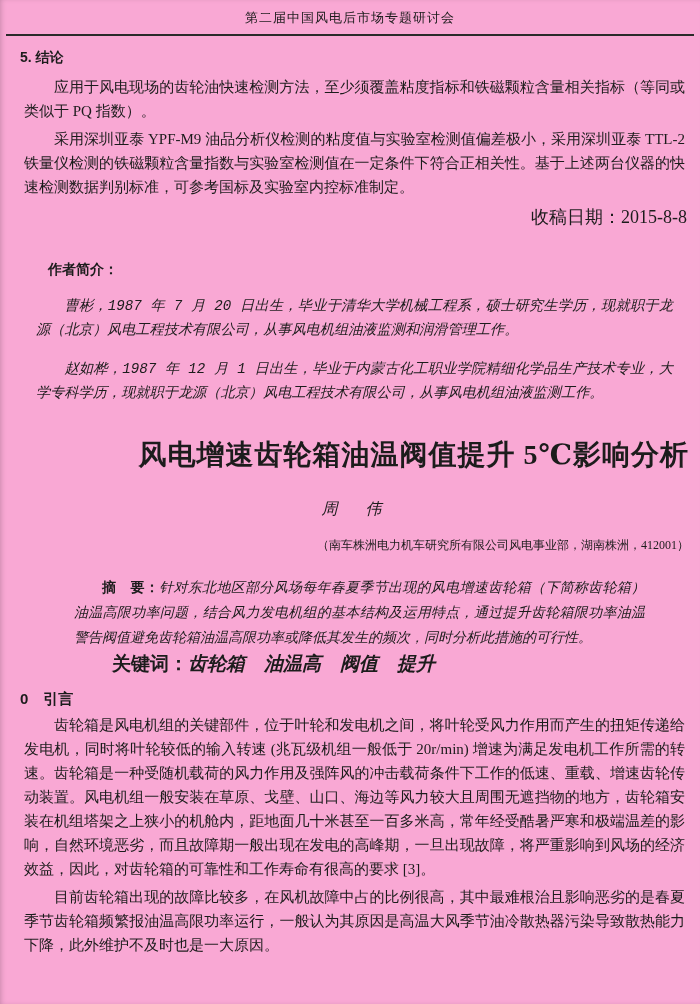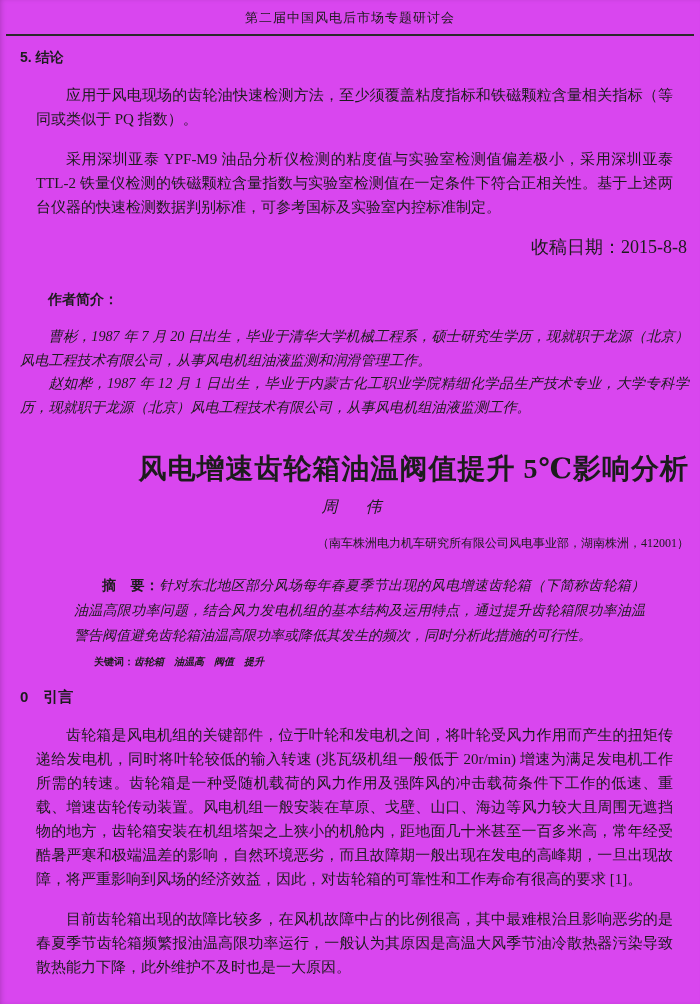--- a/index.html
+++ b/index.html
@@ -1,20 +1,20 @@
 <!DOCTYPE html>
 <html><head>
 <meta charset="utf-8">
 <style>
   html,body{margin:0;padding:0;background:#e8e8e8;}
   .page{
     position:relative;
     width:700px;height:1004px;
     margin:0 auto;
-    background:#d946ef;
+    background:#f9a8d4;
     color:#1c1c1c;
     font-family:"Liberation Serif","DejaVu Serif",serif;
     overflow:hidden;
     box-shadow:inset 3px 0 6px -3px rgba(0,0,0,.25);
   }
   .running-head{
     padding-top:9px;
     text-align:center;
     font-size:13px;
     letter-spacing:1px;
@@ -26,21 +26,21 @@
     margin:7px 6px 0 6px;
   }
   .content{padding:0 11px 0 20px;}
   .sec-heading{
     font-family:"Liberation Sans","DejaVu Sans",sans-serif;
     font-weight:bold;
     font-size:14px;
     margin:13px 0 8px 0;
   }
   .body-p{
-    margin:16px;
+    margin:4px;
     font-size:15px;
     line-height:24px;
     text-align:justify;
     text-indent:2em;
   }
   .received{
     margin:6px 0 0 0;
     font-size:18px;
     line-height:24px;
     text-align:right;
@@ -48,37 +48,38 @@
   }
   .authors-block{margin-top:32px;}
   .authors-heading{
     font-family:"Liberation Sans","DejaVu Sans",sans-serif;
     font-weight:bold;
     font-size:14px;
     margin:0 0 16px 0;
     padding-left:2em;
   }
   .bio-p{
-    margin:0;
+    margin:16px;
     font-size:14.2px;
     font-style:italic;
     line-height:23.5px;
     text-align:justify;
     text-indent:2em;
+    font-family:Liberation Mono, monospace;
   }
   .paper-title{
     margin:34px 0 0 0;
     text-align:right;
     font-size:28px;
     font-weight:bold;
     letter-spacing:1px;
     line-height:32px;
   }
   .paper-author{
-    margin-top:12px;
+    margin-top:28px;
     text-align:center;
     font-size:16px;
     font-style:italic;
     letter-spacing:6px;
   }
   .paper-affiliation{
     margin-top:17px;
     text-align:right;
     font-size:12px;
   }
@@ -90,21 +91,21 @@
     text-indent:2em;
   }
   .abstract-p .label{
     font-family:"Liberation Sans","DejaVu Sans",sans-serif;
     font-weight:bold;
     font-style:normal;
   }
   .abstract-p .kai{font-style:italic;}
   .keywords-p{
     margin:1px 44px 0 54px;
-    font-size:10px;
+    font-size:19px;
     line-height:25px;
     text-indent:2em;
   }
   .keywords-p .label{
     font-family:"Liberation Sans","DejaVu Sans",sans-serif;
     font-weight:bold;
   }
   .keywords-p .kai{font-style:italic;font-weight:bold;}
   .intro-heading{
     font-family:"Liberation Sans","DejaVu Sans",sans-serif;
@@ -142,17 +143,17 @@
     <div class="paper-author">周　伟</div>
 
     <div class="paper-affiliation">（南车株洲电力机车研究所有限公司风电事业部，湖南株洲，412001）</div>
 
     <p class="abstract-p"><span class="label">摘　要：</span><span class="kai">针对东北地区部分风场每年春夏季节出现的风电增速齿轮箱（下简称齿轮箱）油温高限功率问题，结合风力发电机组的基本结构及运用特点，通过提升齿轮箱限功率油温警告阀值避免齿轮箱油温高限功率或降低其发生的频次，同时分析此措施的可行性。</span></p>
 
     <p class="keywords-p"><span class="label">关键词：</span><span class="kai">齿轮箱　油温高　阀值　提升</span></p>
 
     <h2 class="intro-heading">0　引言</h2>
 
-    <p class="body-p">齿轮箱是风电机组的关键部件，位于叶轮和发电机之间，将叶轮受风力作用而产生的扭矩传递给发电机，同时将叶轮较低的输入转速 (兆瓦级机组一般低于 20r/min) 增速为满足发电机工作所需的转速。齿轮箱是一种受随机载荷的风力作用及强阵风的冲击载荷条件下工作的低速、重载、增速齿轮传动装置。风电机组一般安装在草原、戈壁、山口、海边等风力较大且周围无遮挡物的地方，齿轮箱安装在机组塔架之上狭小的机舱内，距地面几十米甚至一百多米高，常年经受酷暑严寒和极端温差的影响，自然环境恶劣，而且故障期一般出现在发电的高峰期，一旦出现故障，将严重影响到风场的经济效益，因此，对齿轮箱的可靠性和工作寿命有很高的要求 [1]。</p>
+    <p class="body-p">齿轮箱是风电机组的关键部件，位于叶轮和发电机之间，将叶轮受风力作用而产生的扭矩传递给发电机，同时将叶轮较低的输入转速 (兆瓦级机组一般低于 20r/min) 增速为满足发电机工作所需的转速。齿轮箱是一种受随机载荷的风力作用及强阵风的冲击载荷条件下工作的低速、重载、增速齿轮传动装置。风电机组一般安装在草原、戈壁、山口、海边等风力较大且周围无遮挡物的地方，齿轮箱安装在机组塔架之上狭小的机舱内，距地面几十米甚至一百多米高，常年经受酷暑严寒和极端温差的影响，自然环境恶劣，而且故障期一般出现在发电的高峰期，一旦出现故障，将严重影响到风场的经济效益，因此，对齿轮箱的可靠性和工作寿命有很高的要求 [3]。</p>
     <p class="body-p">目前齿轮箱出现的故障比较多，在风机故障中占的比例很高，其中最难根治且影响恶劣的是春夏季节齿轮箱频繁报油温高限功率运行，一般认为其原因是高温大风季节油冷散热器污染导致散热能力下降，此外维护不及时也是一大原因。</p>
 
   </div>
 </div>
 
 </body></html>

